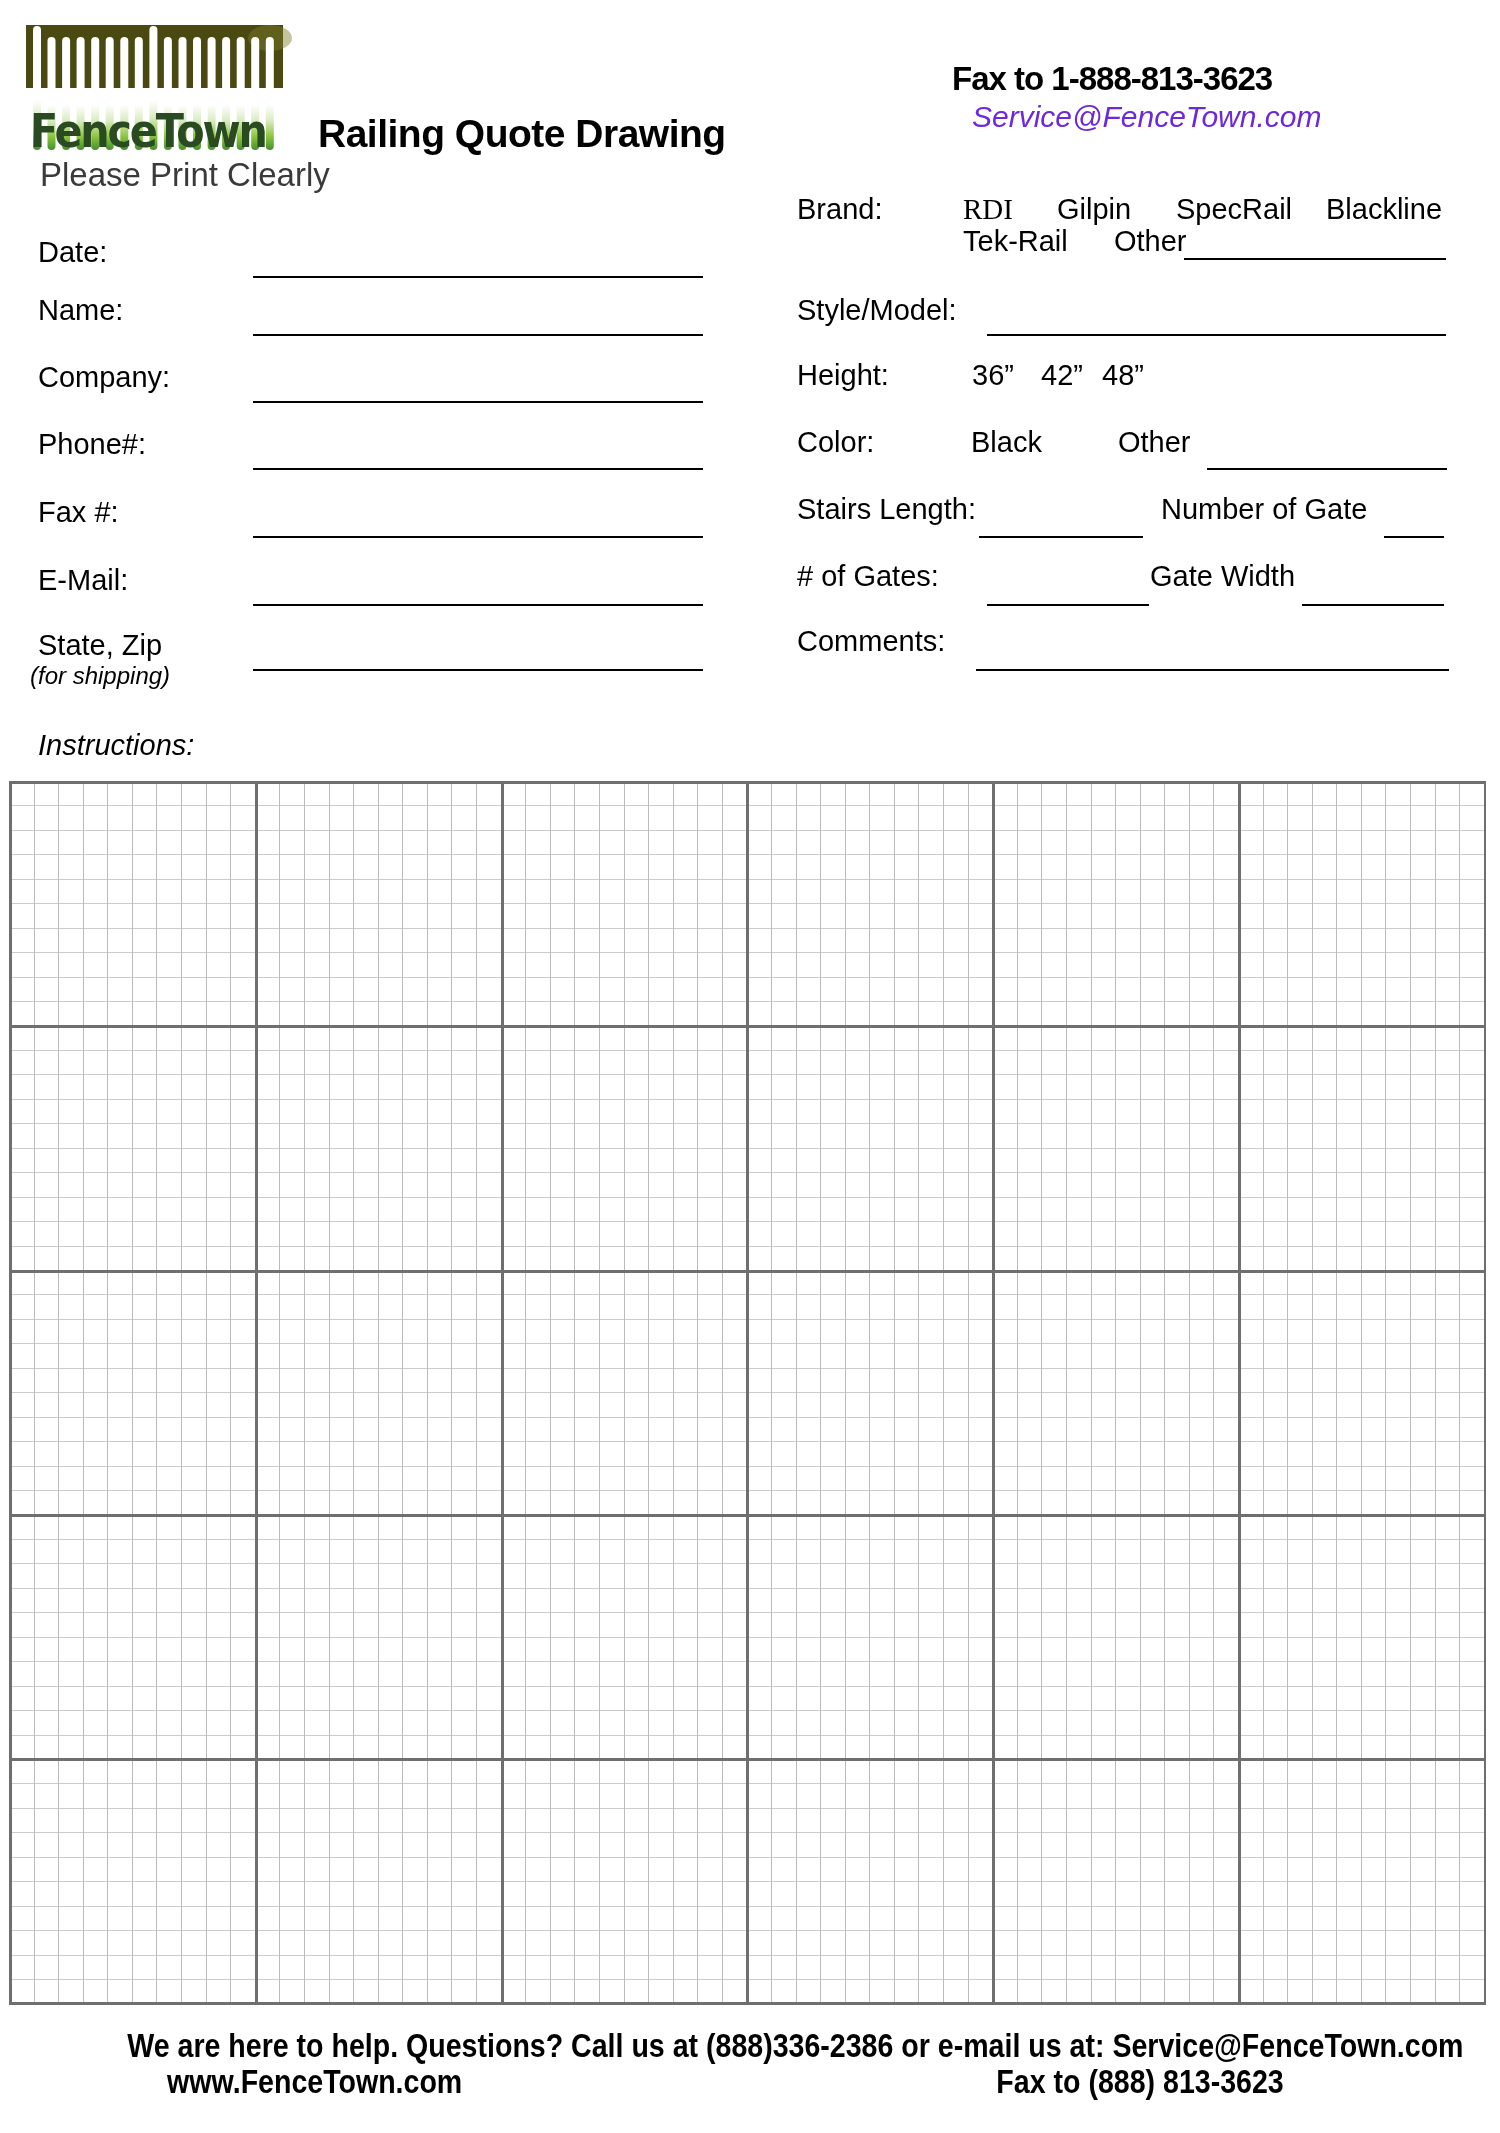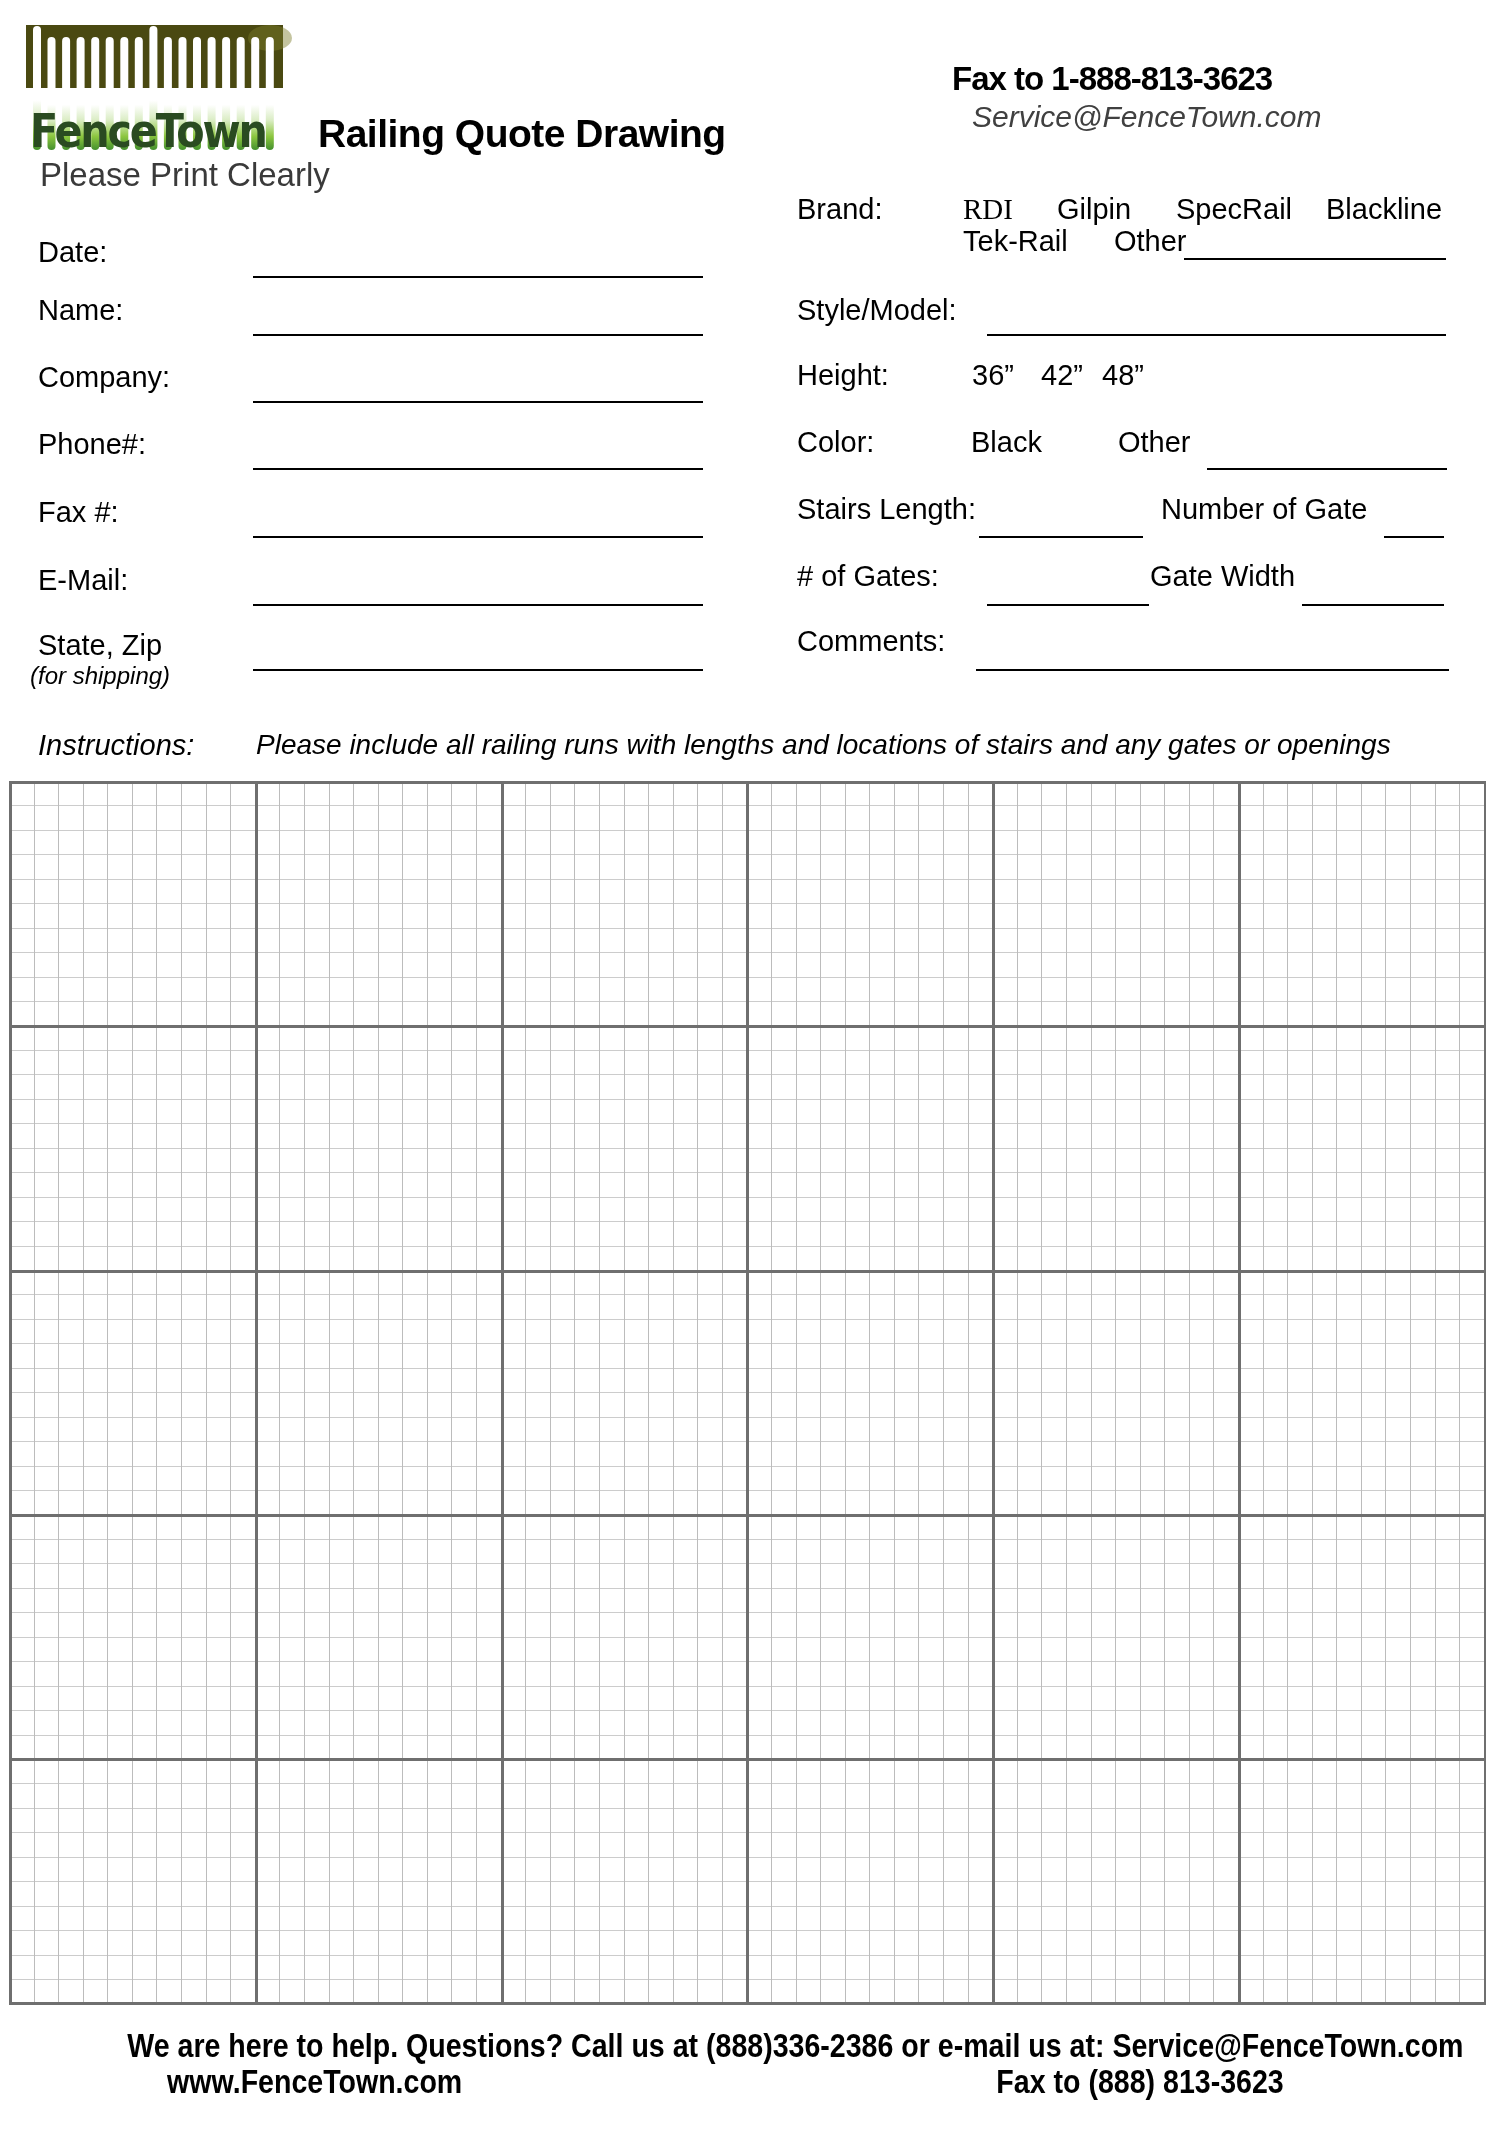--- a/index.html
+++ b/index.html
@@ -19,21 +19,21 @@
   .opt{font-size:29px; line-height:34px; position:absolute;}
   
   #logo-text{
     position:absolute; left:30px; top:103px; font-size:47px; font-weight:bold;
     font-family:"DejaVu Sans", sans-serif; color:var(--logo-text);
     letter-spacing:-2.5px; transform:scaleX(.88); transform-origin:left top;
   }
   #tagline{position:absolute; left:40px; top:156px; font-size:33px; color:var(--tagline-gray);}
   #doc-title{position:absolute; left:318px; top:112px; font-size:39px; font-weight:bold; letter-spacing:-0.5px;text-align:center;}
   #fax-header{position:absolute; left:952px; top:60px; font-size:33px; font-weight:bold; letter-spacing:-1px;}
-  #email-header{position:absolute; left:972px; top:100px; font-size:30px; font-style:italic; color:#404040;}
+  #email-header{position:absolute; left:972px; top:100px; font-size:30px; font-style:italic; color:#6d28d9;}
   
   #drawing-grid{
     position:absolute; left:9px; top:781px; width:1477px; height:1224px;
     background-color:#fff;
     background-image:
       repeating-linear-gradient(to right,  var(--grid-major) 0px, var(--grid-major) 3px, transparent 3px, transparent 245.8px),
       repeating-linear-gradient(to bottom, var(--grid-major) 0px, var(--grid-major) 3px, transparent 3px, transparent 244.3px),
       repeating-linear-gradient(to right,  var(--grid-minor-v) 0px, var(--grid-minor-v) 1px, transparent 1px, transparent 24.58px),
       repeating-linear-gradient(to bottom, var(--grid-minor-h) 0px, var(--grid-minor-h) 1px, transparent 1px, transparent 24.45px);
   }
@@ -136,21 +136,20 @@
 
   <div class="abs lbl" style="left:797px; top:559px;"># of Gates:</div>
   <div class="line" style="left:987px; top:604px; width:162px;"></div>
   <div class="abs lbl" style="left:1150px; top:559px;">Gate Width</div>
   <div class="line" style="left:1302px; top:604px; width:142px;"></div>
 
   <div class="abs lbl" style="left:797px; top:624px;">Comments:</div>
   <div class="line" style="left:976px; top:669px; width:473px;"></div>
 
   <div class="abs lbl italic" style="left:38px; top:728px;">Instructions:</div>
-  <div class="abs italic" style="left:256px; top:728px; font-size:28px; line-height:34px;">Please include all railing runs with lengths and locations of stairs and any gates or openings</div>
 
   <div id="drawing-grid"></div>
 
   <div class="abs footer-line" style="left:0px; top:2026px; width:1244px;">
     <span class="condensed">We are here to help. Questions?  Call us at (888)336-2386 or e-mail us at: Service@FenceTown.com</span>
   </div>
   <div class="abs footer-line" style="left:65px; top:2062px; width:500px;">
     <span class="condensed">www.FenceTown.com</span>
   </div>
   <div class="abs footer-line" style="left:890px; top:2062px; width:500px;">

